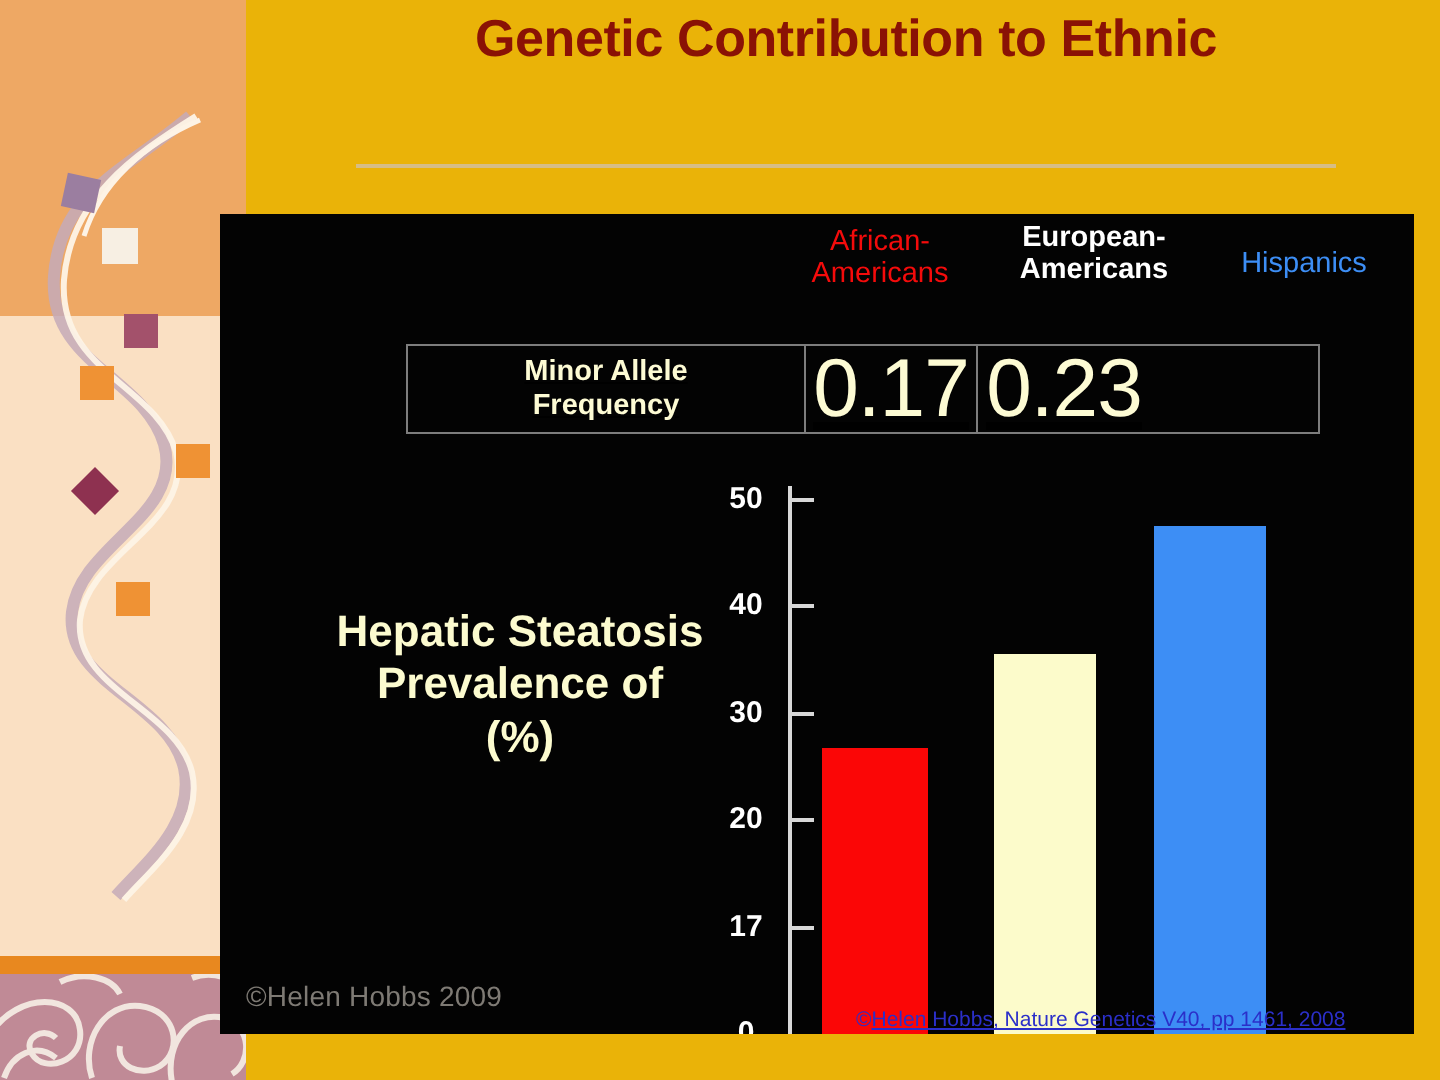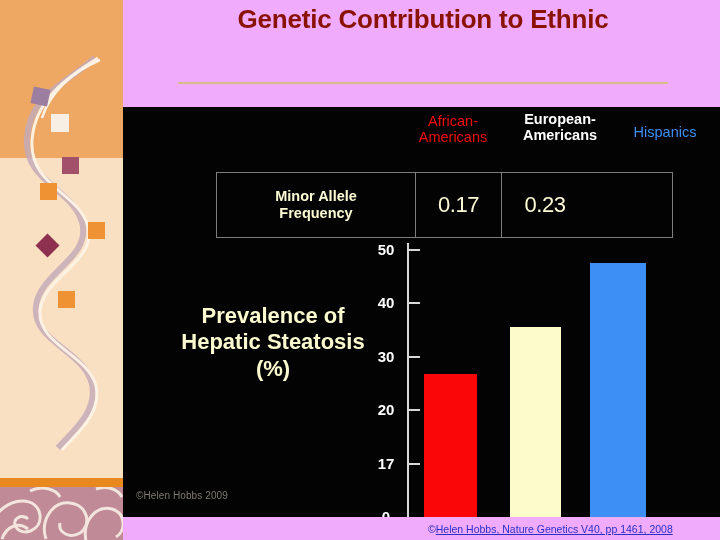--- a/index.html
+++ b/index.html
@@ -4,21 +4,21 @@
 <style>
   html,body{margin:0;padding:0;}
   body{
     width:720px;height:540px;overflow:hidden;
     font-family:"Liberation Sans", sans-serif;
     background:#fdfbd0;
     position:relative;
   }
 
   
-  #slide{position:absolute;inset:0;background:#f0abfc;}
+  #slide{position:absolute;inset:0;background:#eab308;}
 
   
   #sidebar{position:absolute;left:0;top:0;width:123px;height:540px;overflow:hidden;}
   .side-top{position:absolute;left:0;top:0;width:123px;height:478px;background:#fae0c3;}
   .side-upper{position:absolute;left:0;top:0;width:123px;height:158px;background:#eea864;}
   .side-stripe{position:absolute;left:0;top:478px;width:123px;height:9px;background:#e8881f;}
   .side-paisley{position:absolute;left:0;top:487px;width:123px;height:53px;background:#c08a96;overflow:hidden;}
   .side-paisley svg{position:absolute;left:0;top:0;}
   #sidebar svg.curves{position:absolute;left:0;top:0;}
   .sq{position:absolute;width:17px;height:17px;}
@@ -30,66 +30,66 @@
     font-size:26px;font-weight:bold;line-height:1.18;
     letter-spacing:-0.2px;
   }
   #title-rule{
     position:absolute;left:178px;top:82px;width:490px;height:2px;
     background:#d6bd86;
   }
 
   
   #panel{
-    position:absolute;left:123px;top:107px;width:597px;height:410px;
+    position:absolute;left:110px;top:107px;width:597px;height:410px;
     background:#030303;overflow:hidden;
   }
 
   
   .grp{position:absolute;text-align:center;font-size:14.5px;line-height:1.12;font-weight:normal;}
   #grp-aa{left:276px;top:6px;width:108px;color:#f40b0b;}
   #grp-ea{left:382px;top:4px;width:110px;color:#ffffff;font-weight:bold;}
   #grp-hi{left:492px;top:17px;width:100px;color:#3d8ef5;}
 
   
   #maf-table{
-    position:absolute;left:93px;top:65px;width:457px;height:66px;
+    position:absolute;left:93px;top:65px;width:457px;height:45px;
     border:1px solid #7d7d7d;box-sizing:border-box;display:flex;text-decoration:underline;
   }
   #maf-table .cell{
     display:flex;align-items:center;justify-content:center;
     border-right:1px solid #7d7d7d;box-sizing:border-box;color:#fdfbd4;
   }
   #maf-table .cell:last-child{border-right:none;}
   #maf-label{width:199px;font-size:14.5px;font-weight:bold;line-height:1.15;text-align:center;}
-  #maf-table .val{width:86px;font-size:22px;font-weight:normal;letter-spacing:-0.5px;text-align:right;}
+  #maf-table .val{width:86px;font-size:41px;font-weight:normal;letter-spacing:-0.5px;text-align:right;}
 
   
   #ylabel{
     position:absolute;left:20px;top:196px;width:260px;
     text-align:center;color:#fcfbcf;font-size:22px;font-weight:bold;line-height:1.2;
   }
 
   
   #plot{position:absolute;left:0px;top:0px;width:597px;height:410px;}
   #axis-line{position:absolute;left:284px;top:136px;width:2px;height:275px;background:#d8d8d8;}
   .tick{position:absolute;width:11px;height:2px;background:#d8d8d8;left:286px;}
   .tlab{position:absolute;width:34px;text-align:center;color:#ffffff;
         font-size:15px;font-weight:bold;left:246px;}
   .bar{position:absolute;bottom:-2px;}
 
   
   #panel-copy{
     position:absolute;left:13px;top:383px;color:#7e7a74;
-    font-size:10px;letter-spacing:0.1px;
+    font-size:14px;letter-spacing:0.1px;
   }
 
   
   #citation{
-    position:absolute;left:428px;top:523px;color:#2b2fc9;font-size:10.5px;
+    position:absolute;left:428px;top:504px;color:#2b2fc9;font-size:10.5px;
   }
   #citation .lnk{text-decoration:underline;}
 </style>
 </head>
 <body>
 
 <div id="slide">
 
   <div id="sidebar">
     <div class="side-top"></div>
@@ -148,22 +148,22 @@
         <div>
           <div>Minor Allele</div>
           <div>Frequency</div>
         </div>
       </div>
       <div class="cell val">0.17</div>
       <div class="cell val">0.23</div>
     </div>
 
     <div id="ylabel">
+      <div>Hepatic Steatosis</div>
       <div>Prevalence of</div>
-      <div>Hepatic Steatosis</div>
       <div>(%)</div>
     </div>
 
     <div id="plot">
       <div id="axis-line"></div>
       <div id="ticks">
           <div class="tick" style="top: 355.6px;"></div>
           <div class="tlab" style="top: 347.6px;">17</div>
           <div class="tick" style="top: 302.2px;"></div>
           <div class="tlab" style="top: 294.2px;">20</div>

